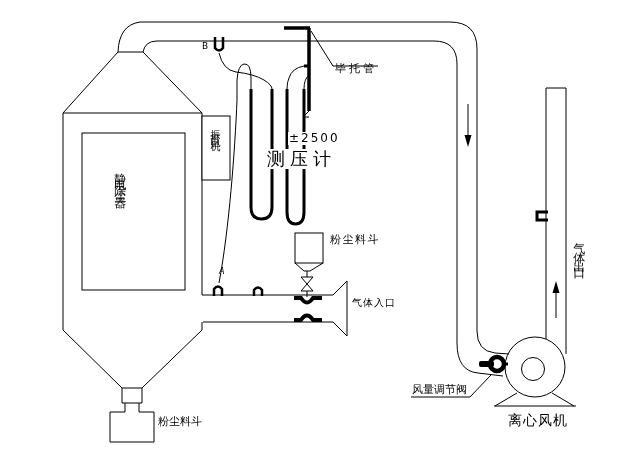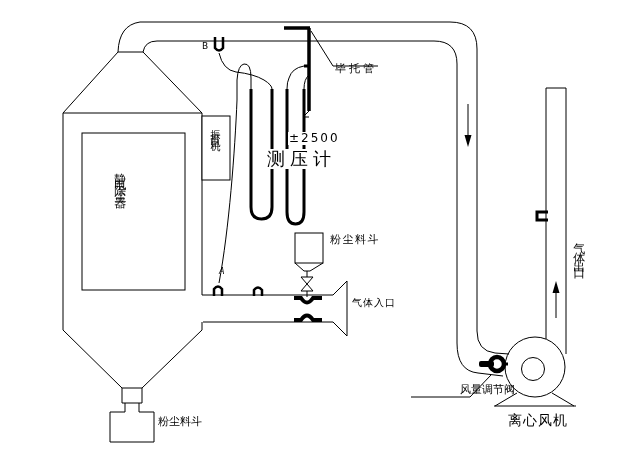--- a/index.html
+++ b/index.html
@@ -81,17 +81,17 @@
 <div class="lbl" style="left:202px;top:42px;font-size:9px;">B</div>
 <div class="lbl" style="left:335px;top:63px;font-size:11px;letter-spacing:3px;">毕托管</div>
 <div class="lbl wbg" style="left:268px;top:132px;font-size:12px;letter-spacing:2px;margin-left:20px;">±2500</div>
 <div class="lbl wbg" style="left:266px;top:149px;font-size:18px;letter-spacing:5px;">测压计</div>
 <div class="lbl v" style="left:210px;top:121px;font-size:10px;letter-spacing:4px;">振打电机</div>
 <div class="lbl v" style="left:113px;top:163px;font-size:12px;letter-spacing:6px;">静电除尘器</div>
 <div class="lbl" style="left:330px;top:234px;font-size:11px;letter-spacing:1.5px;">粉尘料斗</div>
 <div class="lbl" style="left:219px;top:268px;font-size:8px;font-style:italic;">A</div>
 <div class="lbl" style="left:352px;top:297px;font-size:10px;letter-spacing:1px;text-align:center;">气体入口</div>
 <div class="lbl" style="left:158px;top:416px;font-size:11px;">粉尘料斗</div>
-<div class="lbl" style="left:412px;top:384px;font-size:11px;margin-left:48px;">风量调节阀</div>
+<div class="lbl" style="left:412px;top:384px;font-size:11px;">风量调节阀</div>
 <div class="lbl" style="left:508px;top:413px;font-size:14px;letter-spacing:1px;">离心风机</div>
 <div class="lbl v" style="left:572px;top:233px;font-size:12px;letter-spacing:9px;">气体出口</div>
 
 </div>
 
 </body></html>

